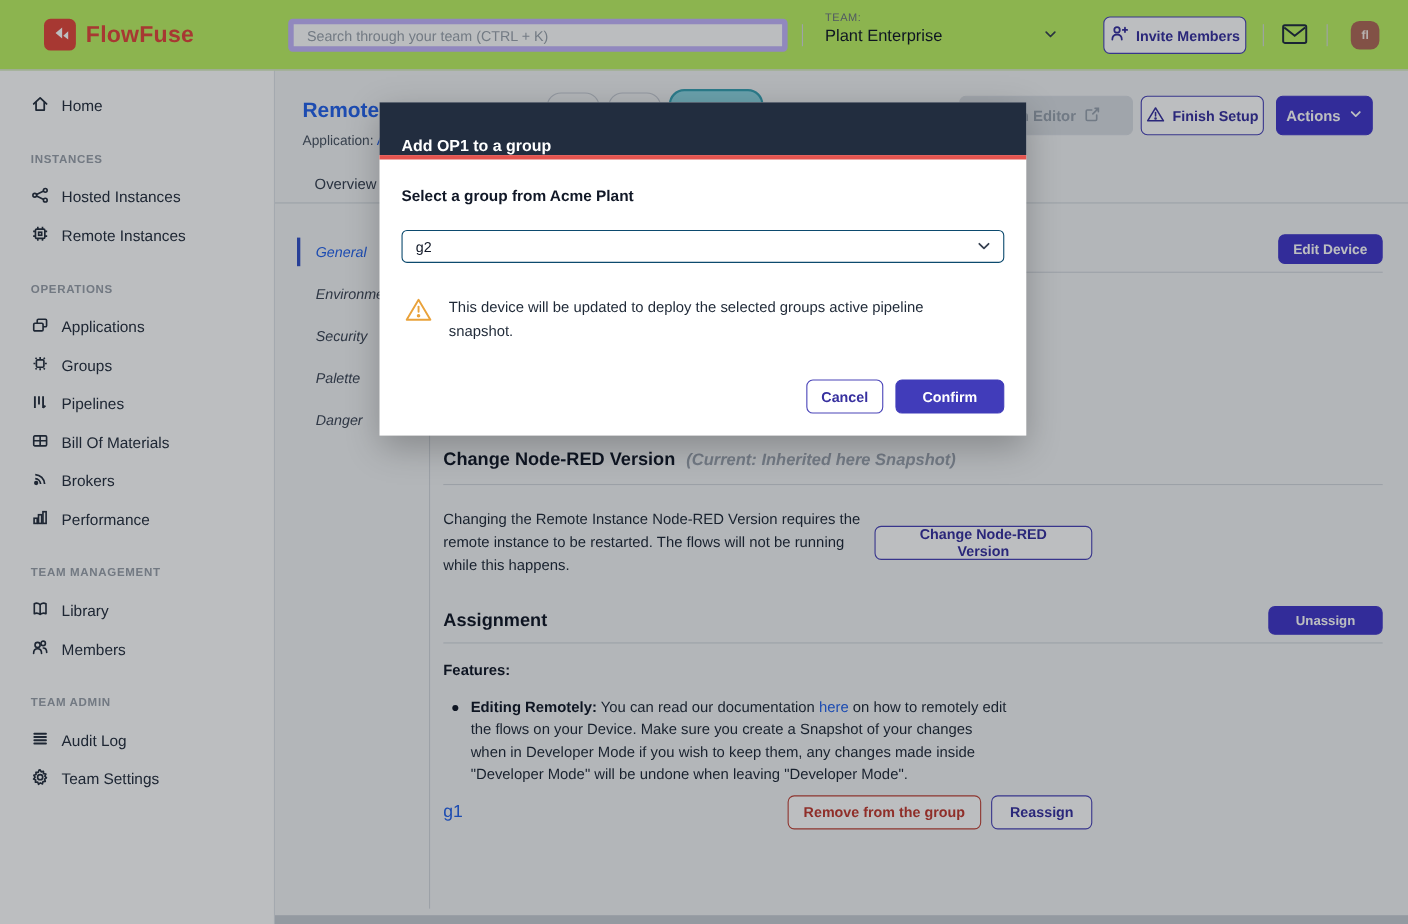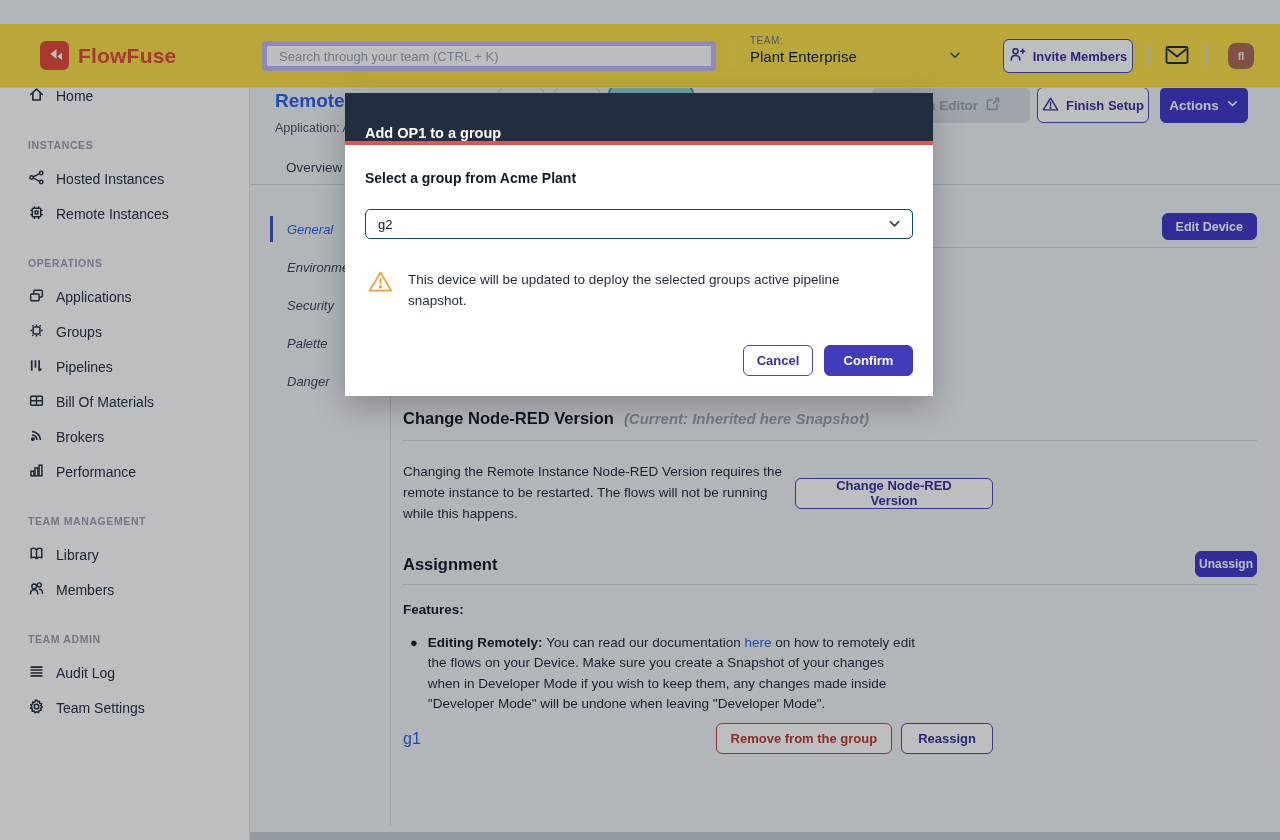--- a/index.html
+++ b/index.html
@@ -1,20 +1,20 @@
 <!DOCTYPE html>
 <html><head>
 <meta charset="utf-8">
 <style>
   * { margin:0; padding:0; box-sizing:border-box; }
   html,body { width:1280px; height:840px; font-family:"Liberation Sans", sans-serif; }
   #app { position:relative; width:1280px; height:840px; background:#f3f4f6; overflow:hidden; }
 
   
-  .header { position:absolute; top:0; left:0; width:1280px; height:64px; background:#fde047; border-bottom:1px solid #e2e5e9; z-index:2;margin-top:24px; }
+  .header { position:absolute; top:0; left:0; width:1280px; height:64px; background:#bef264; border-bottom:1px solid #e2e5e9; z-index:2; }
   .logo { position:absolute; left:40px; top:17px; display:flex; align-items:center; gap:9px; }
   .logo-mark { width:29px; height:29px; border-radius:6px; background:#e2483d; display:flex; align-items:center; justify-content:center; }
   .logo-text { font-size:21px; font-weight:bold; color:#e2483d; letter-spacing:.2px; }
   .search { position:absolute; left:262px; top:17px; width:454px; height:30px; border:5px solid #c4b5fd; border-radius:4px; background:#fefefe; padding:0 12px; font-size:13px; color:#374151; font-family:inherit; }
   .search::placeholder { color:#9ba3ad; }
   .hsep { position:absolute; top:22px; width:1px; height:20px; background:#d6dadf; }
   .team { position:absolute; left:750px; top:11px; cursor:pointer; }
   .team-label { font-size:10px; color:#6b7280; letter-spacing:.5px; }
   .team-name { font-size:15px; color:#111827; margin-top:2px; }
   .team-chevron { position:absolute; left:948px; top:24px; color:#374151; }
@@ -63,21 +63,21 @@
   .sec-head { display:flex; align-items:baseline; gap:10px; }
   .sec-title { font-size:16.5px; font-weight:bold; color:#111827; }
   .sec-current { font-size:15px; font-style:italic; font-weight:bold; color:#9ca3af; }
   .sec-nr .hr { margin-top:12px; }
   .nr-row { margin-top:21px; width:590px; display:flex; align-items:center; }
   .nr-desc { width:392px; font-size:13.5px; line-height:1.55; color:#1f2937; }
   .nr-btn { margin-left:auto; height:31px; padding:0 15px; font-size:13px; }
 
   .sec-assign { position:absolute; top:341px; left:0; width:854px; }
   .assign-head { display:flex; align-items:center; }
-  .unassign { margin-left:auto; height:26px; padding:0 3px; font-size:12px; }
+  .unassign { margin-left:auto; height:26px; padding:0 24px; font-size:12px; }
   .sec-assign .hr { margin-top:7px; }
   .kv { margin-top:22px; font-size:13.5px; color:#111827; font-weight:bold; }
   .kv a { font-weight:normal; color:#2563eb; text-decoration:none; margin-left:4px; }
   .features-label { margin-top:17px; font-size:13.5px; font-weight:bold; color:#111827; }
   .bullet { margin-top:16px; display:flex; gap:10px; width:516px; padding-left:7px; }
   .bullet-dot { color:#111827; font-size:13px; line-height:1.5; }
   .bullet-text { font-size:13.5px; line-height:1.5; color:#1f2937; }
   .bullet-text b { color:#111827; }
   .bullet-text a { color:#2563eb; text-decoration:none; }
   .group-label { margin-top:20px; font-size:13.5px; font-weight:bold; color:#111827; }
@@ -96,21 +96,21 @@
   .modal-redbar { height:4px; background:#e4544f; }
   .modal-body { padding:25px 20px 20px; }
   .modal-label { font-size:14px; font-weight:bold; color:#111827; }
   .select-wrap { position:relative; margin-top:23px; }
   .select-input { width:100%; height:30px; border:1px solid #0c4a6e; border-radius:5px; padding:0 30px 0 12px; font-size:13px; color:#111827; font-family:inherit; }
   .select-chevron { position:absolute; right:11px; top:7px; color:#374151; pointer-events:none; }
   .warn-row { margin-top:31px; display:flex; gap:15px; align-items:flex-start; padding-left:3px; }
   .warn-text { font-size:13.5px; line-height:1.55; color:#1f2937; width:478px; }
   .modal-footer { margin-top:33px; display:flex; justify-content:flex-end; gap:11px; }
   .cancel-btn { width:70px; height:31px; font-size:13px; }
-  .confirm-btn { width:89px; height:31px; font-size:13px; background:#413cba; border-color:#413cba; }
+  .confirm-btn { width:99px; height:31px; font-size:13px; background:#413cba; border-color:#413cba; }
 </style>
 </head>
 <body>
 
 <div id="app">
 
   <div class="header">
     <div class="logo">
       <span class="logo-mark">
         <svg width="18" height="18" viewBox="0 0 18 18">

